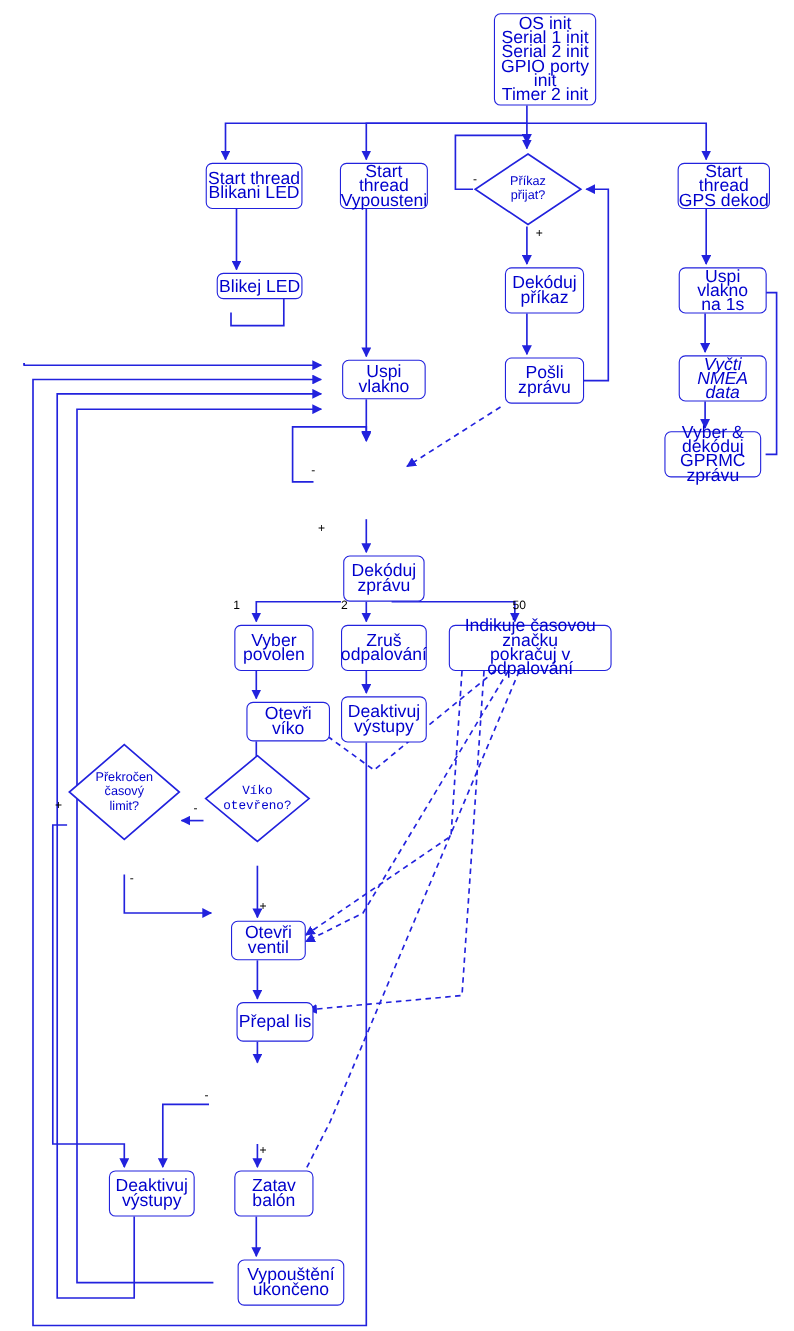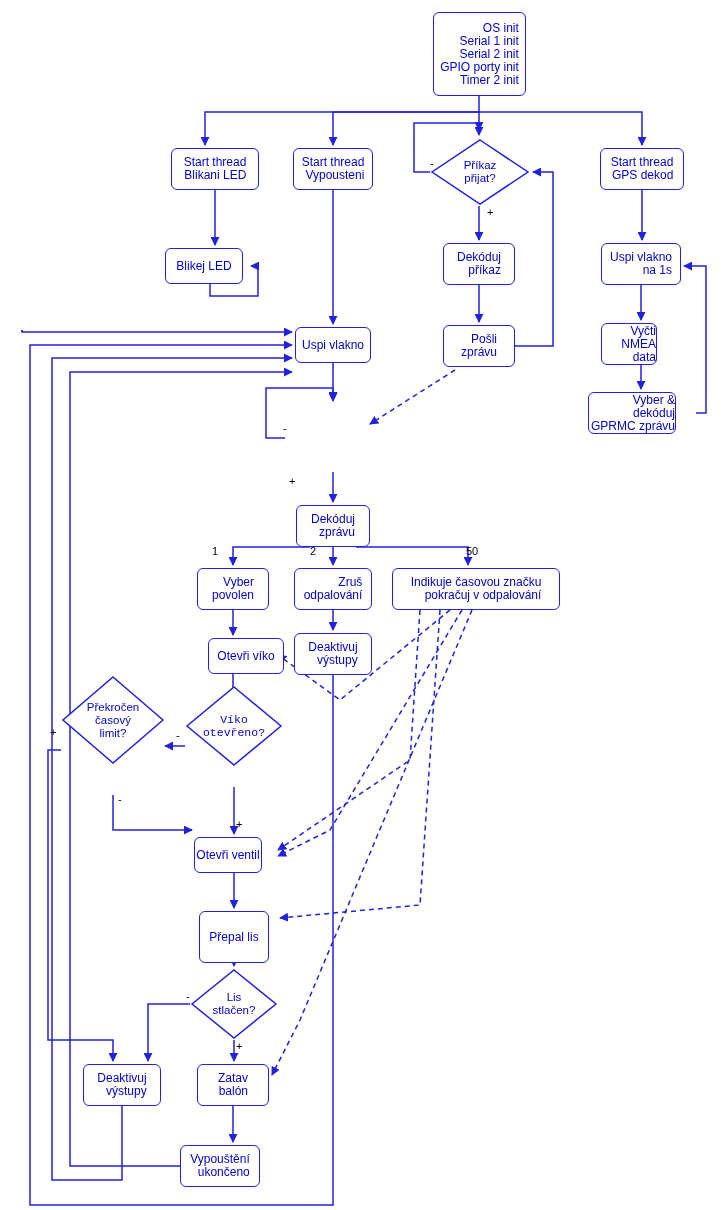--- a/index.html
+++ b/index.html
@@ -21,26 +21,27 @@
     top: 0;
     width: 722px;
     height: 1210px;
   }
   .node {
     position: absolute;
     box-sizing: border-box;
     display: flex;
     align-items: center;
     justify-content: center;
-    text-align: right;
+    text-align: center;
     color: #0000cc;
-    font-size: 12px;
+    font-size: 16px;
     line-height: 13px;
     white-space: pre-line;
     z-index: 3;
+    margin-left: 16px;
   }
   .box {
     border: 1.5px solid #2222dd;
     border-radius: 6px;
     background: #ffffff;
   }
   .diamond-wrap {
     position: absolute;
     z-index: 3;
   }
@@ -183,50 +184,50 @@
     <svg width="100" height="68" xmlns="http://www.w3.org/2000/svg">
       <polygon points="50,2 98,34 50,66 2,34" fill="#ffffff" stroke="#2222dd" stroke-width="1.5"></polygon>
     </svg>
     <div class="diamond-label">Příkaz
 přijat?</div>
   </div>
 
   <div class="node box" style="left:600px;top:148px;width:84px;height:42px;">Start thread
 GPS dekod</div>
 
-  <div class="node box" style="left:165px;top:248px;width:78px;height:36px;">Blikej LED</div>
+  <div class="node box" style="left:181px;top:248px;width:78px;height:24px;">Blikej LED</div>
 
   <div class="node box" style="left:443px;top:243px;width:72px;height:42px;">Dekóduj
 příkaz</div>
 
   <div class="node box" style="left:601px;top:243px;width:80px;height:42px;">Uspi vlakno
 na 1s</div>
 
   <div class="node box" style="left:295px;top:327px;width:76px;height:36px;">Uspi vlakno</div>
 
   <div class="node box" style="left:443px;top:325px;width:72px;height:42px;">Pošli
 zprávu</div>
 
-  <div class="node box" style="left:601px;top:323px;width:56px;height:42px;">Vyčti NMEA
+  <div class="node box" style="left:601px;top:323px;width:80px;height:42px;font-style:italic;">Vyčti NMEA
 data</div>
 
 
   <div class="node box" style="left:588px;top:392px;width:88px;height:42px;">Vyber &amp; dekóduj
 GPRMC zprávu</div>
 
   <div class="node box" style="left:296px;top:505px;width:74px;height:42px;">Dekóduj
 zprávu</div>
 
   <div class="node box" style="left:197px;top:568px;width:72px;height:42px;">Vyber
 povolen</div>
 
   <div class="node box" style="left:294px;top:568px;width:78px;height:42px;">Zruš
 odpalování</div>
 
-  <div class="node box" style="left:392px;top:568px;width:168px;height:42px;">Indikuje časovou značku
+  <div class="node box" style="left:392px;top:568px;width:148px;height:42px;">Indikuje časovou značku
 pokračuj v odpalování</div>
 
   <div class="node box" style="left:208px;top:638px;width:76px;height:36px;">Otevři víko</div>
 
   <div class="node box" style="left:294px;top:633px;width:78px;height:42px;">Deaktivuj
 výstupy</div>
 
   <div class="diamond-wrap" style="left:61px;top:675px;width:104px;height:90px;">
     <svg width="104" height="90" xmlns="http://www.w3.org/2000/svg">
       <polygon points="52,2 102,45 52,88 2,45" fill="#ffffff" stroke="#2222dd" stroke-width="1.5"></polygon>
@@ -239,37 +240,30 @@
   <div class="diamond-wrap" style="left:185px;top:685px;width:98px;height:82px;font-family:Liberation Mono, monospace;">
     <svg width="98" height="82" xmlns="http://www.w3.org/2000/svg">
       <polygon points="49,2 96,41 49,80 2,41" fill="#ffffff" stroke="#2222dd" stroke-width="1.5"></polygon>
     </svg>
     <div class="diamond-label">Víko
 otevřeno?</div>
   </div>
 
   <div class="node box" style="left:194px;top:837px;width:68px;height:36px;">Otevři ventil</div>
 
-  <div class="node box" style="left:199px;top:911px;width:70px;height:52px;">Přepal lis</div>
-
-  <div class="diamond-wrap" style="left:190px;top:968px;width:88px;height:72px;">
-    <svg width="88" height="72" xmlns="http://www.w3.org/2000/svg">
-      <polygon points="44,2 86,36 44,70 2,36" fill="#ffffff" stroke="#2222dd" stroke-width="1.5"></polygon>
-    </svg>
-    <div class="diamond-label">Lis
-stlačen?</div>
-  </div>
+  <div class="node box" style="left:199px;top:911px;width:70px;height:36px;">Přepal lis</div>
+
 
   <div class="node box" style="left:83px;top:1064px;width:78px;height:42px;">Deaktivuj
 výstupy</div>
 
   <div class="node box" style="left:197px;top:1064px;width:72px;height:42px;">Zatav
 balón</div>
 
-  <div class="node box" style="left:180px;top:1145px;width:80px;height:42px;">Vypouštění
+  <div class="node box" style="left:200px;top:1145px;width:97px;height:42px;">Vypouštění
 ukončeno</div>
 
   <div class="edge-label" style="left:430px;top:157px;">-</div>
   <div class="edge-label" style="left:487px;top:206px;">+</div>
   <div class="edge-label" style="left:283px;top:422px;">-</div>
   <div class="edge-label" style="left:289px;top:475px;">+</div>
   <div class="edge-label" style="left:212px;top:545px;">1</div>
   <div class="edge-label" style="left:310px;top:545px;">2</div>
   <div class="edge-label" style="left:466px;top:545px;">50</div>
   <div class="edge-label" style="left:176px;top:729px;">-</div>

